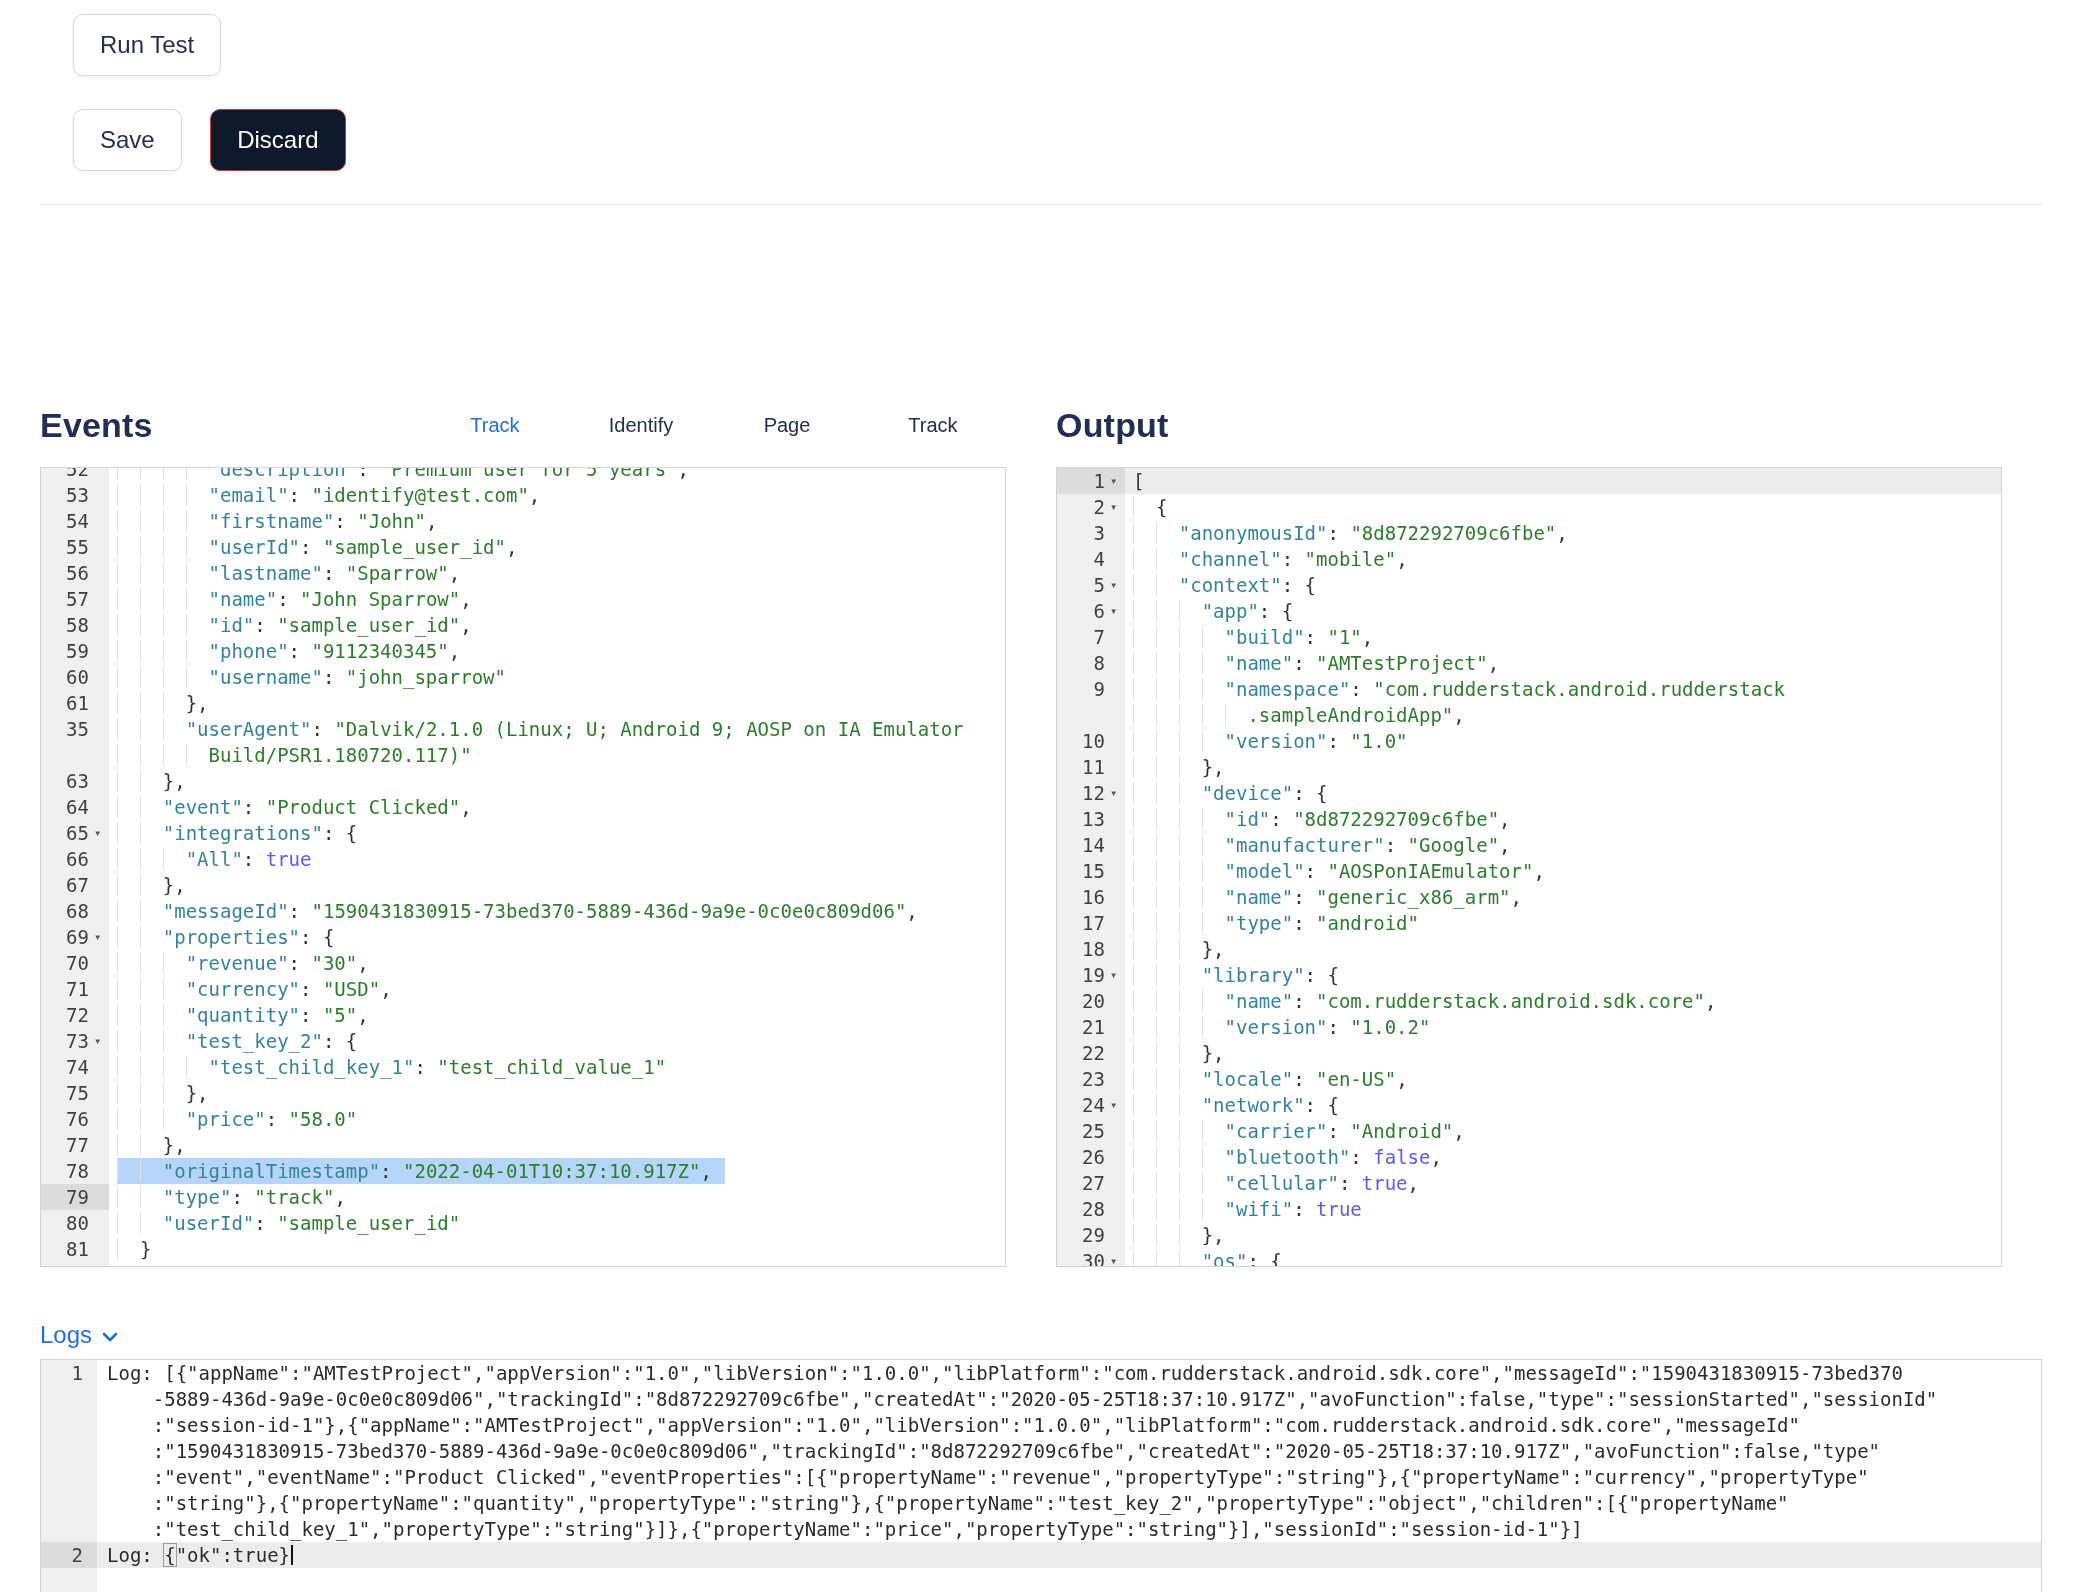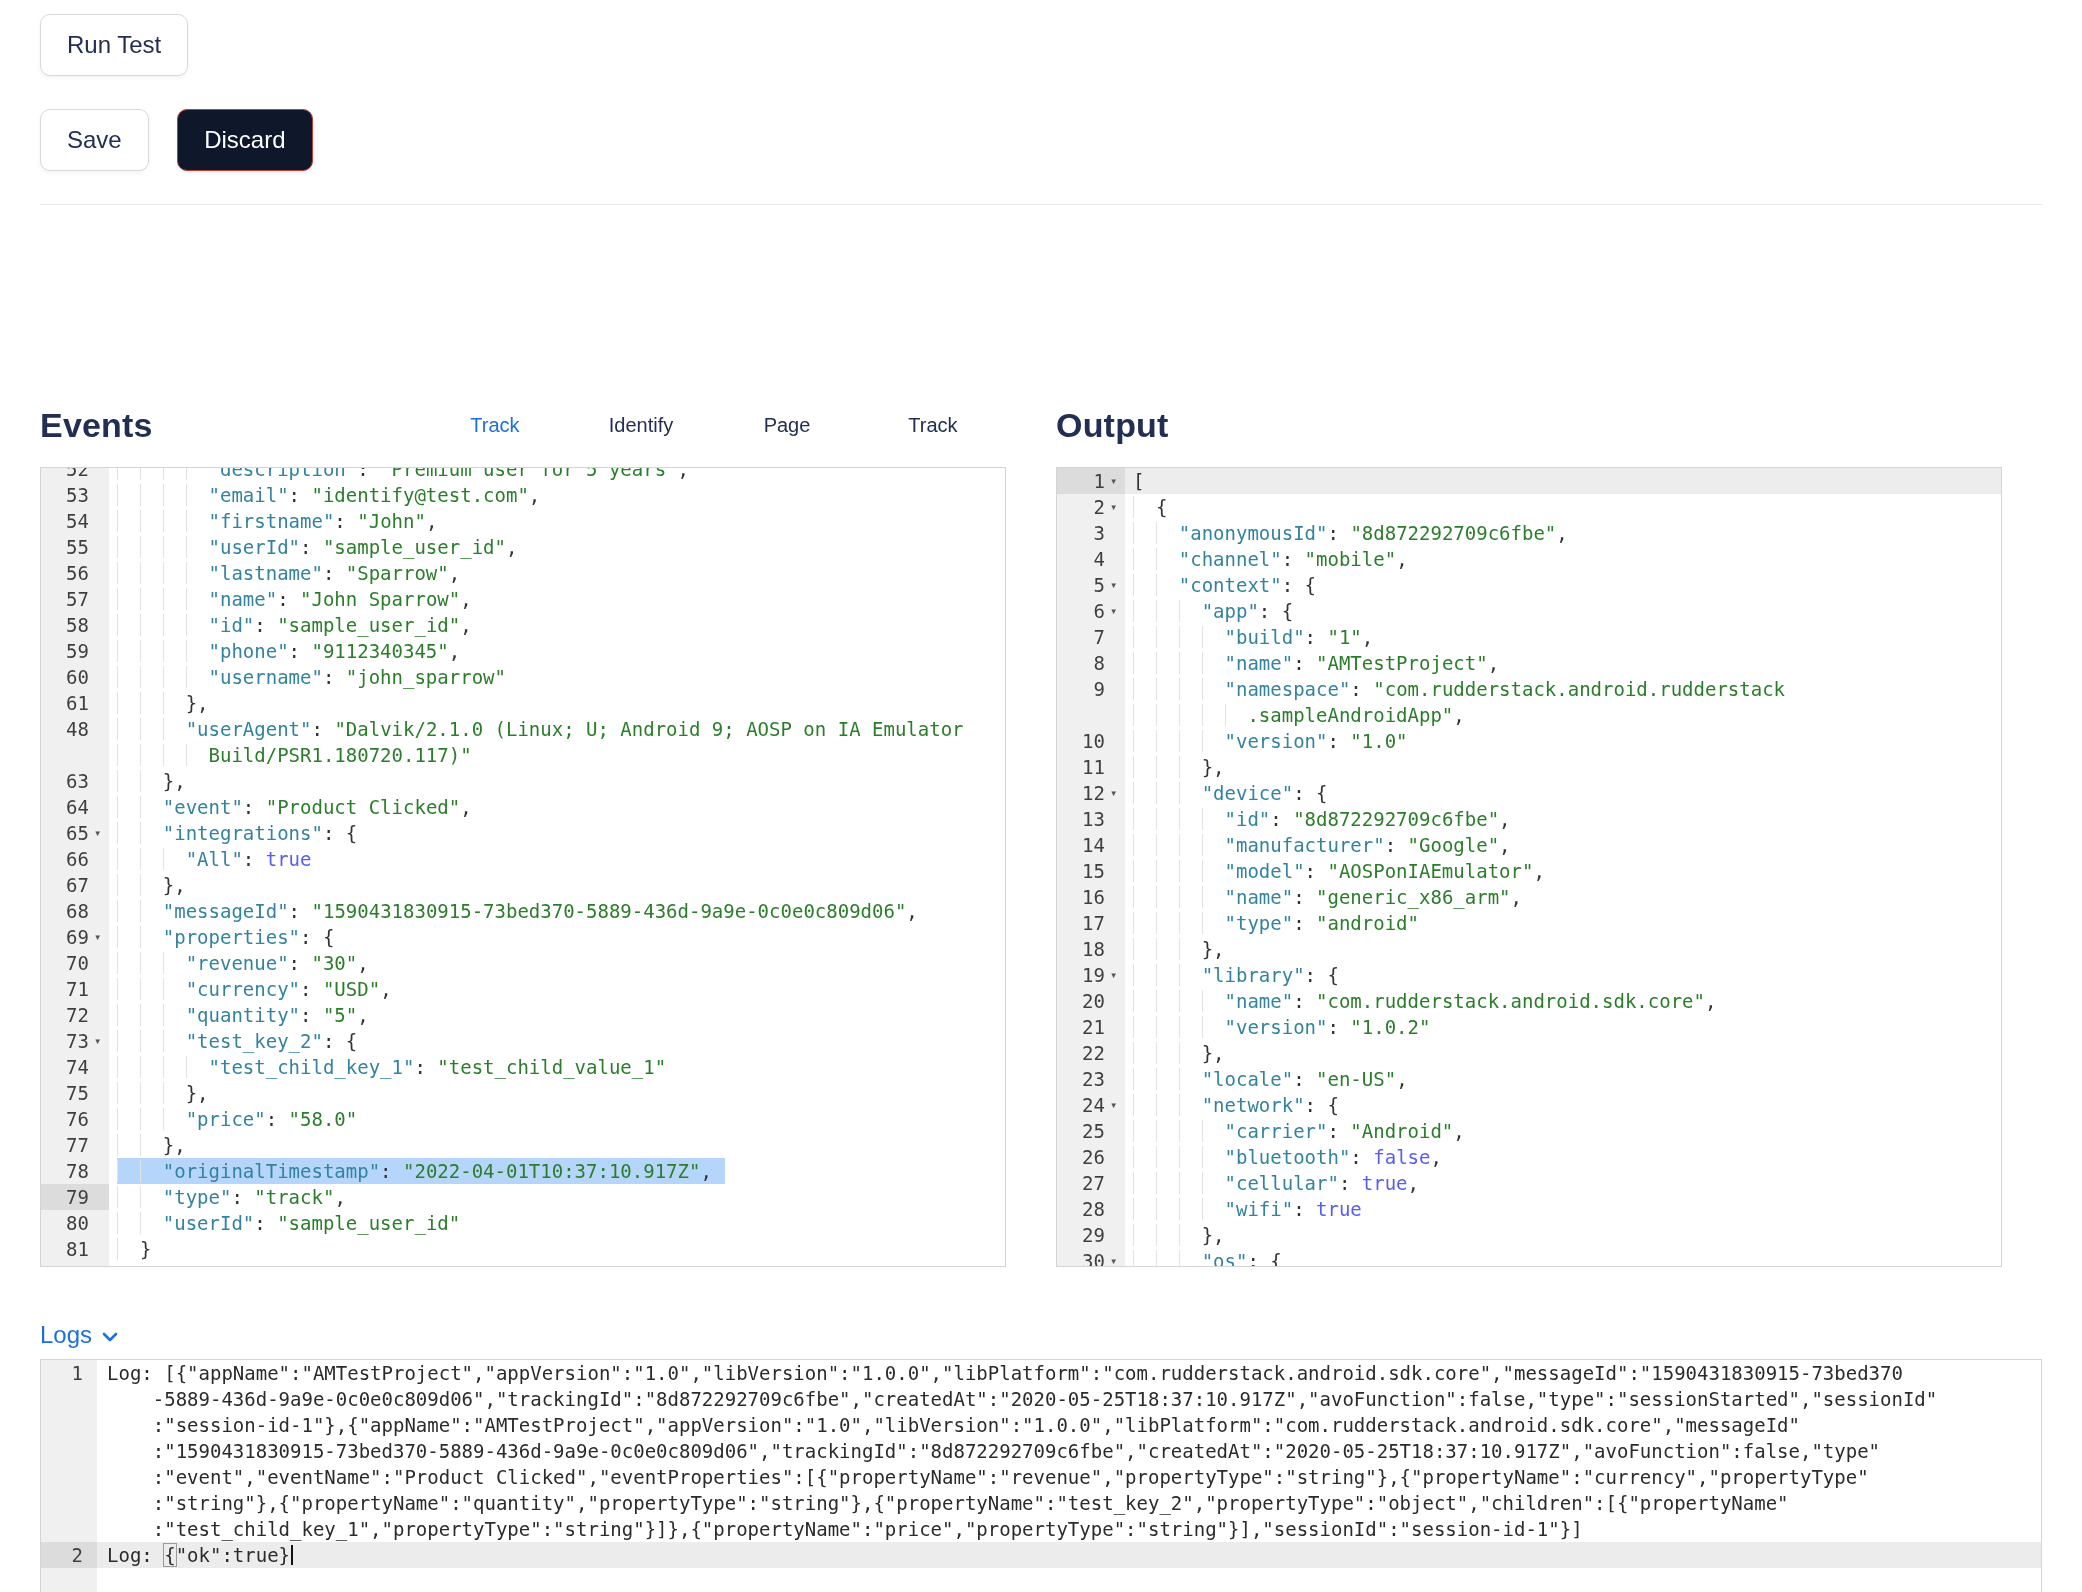--- a/index.html
+++ b/index.html
@@ -4,21 +4,21 @@
 <style>
   * { margin:0; padding:0; box-sizing:border-box; }
   html,body { width:2082px; height:1592px; background:#fff; overflow:hidden;
               font-family:"Liberation Sans", sans-serif; }
   .page { padding:14px 40px 0 40px; width:2082px; }
 
   
   .btn { display:inline-flex; align-items:center; justify-content:center;
          height:62px; padding:0 26px; border-radius:10px; font-size:24px;
          background:#fff; border:1px solid #d9d9d9; color:#222f52;
-         box-shadow:0 2px 4px rgba(0,0,0,.05); cursor:pointer; }
+         box-shadow:0 2px 4px rgba(0,0,0,.05); cursor:pointer;margin-left:33px; }
   .btn.danger { background:#0f172a; border-color:#c13e31; color:#fff; margin-left:24px; }
   .toolbar-row { margin-bottom:33px; }
   .divider { border:none; border-top:1px solid #e8e8e8; margin:0; }
 
   
   .main-head { display:flex; margin-top:201px; width:2002px; }
   .col-head-left  { width:966px; display:flex; align-items:center; }
   .col-head-right { width:946px; margin-left:50px; }
   .panel-title { font-size:34px; font-weight:700; color:#222f52; letter-spacing:.2px; }
   .tabs { margin-left:auto; display:flex; }
@@ -165,21 +165,21 @@
           </div>
           <div class="cl">
             <div class="gut">
               <span>61</span>
               <span class="fold">&nbsp;</span>
             </div>
             <div class="code"><div class="crow"><span><span class="t-i">      </span><span class="t-p">},</span></span></div></div>
           </div>
           <div class="cl">
             <div class="gut" style="align-self: flex-start; height: 26px; flex-basis: 68px; min-height: 52px; align-items: flex-start; padding-top: 0px;">
-              <span>48</span>
+              <span>35</span>
               <span class="fold">&nbsp;</span>
             </div>
             <div class="code"><div class="crow"><span><span class="t-i">      </span><span class="t-k">"userAgent"</span><span class="t-p">: </span><span class="t-s">"Dalvik/2.1.0 (Linux; U; Android 9; AOSP on IA Emulator</span></span></div><div class="crow"><span><span class="t-i">        </span><span class="t-s">Build/PSR1.180720.117)"</span></span></div></div>
           </div>
           <div class="cl">
             <div class="gut">
               <span>63</span>
               <span class="fold">&nbsp;</span>
             </div>
             <div class="code"><div class="crow"><span><span class="t-i">    </span><span class="t-p">},</span></span></div></div>

